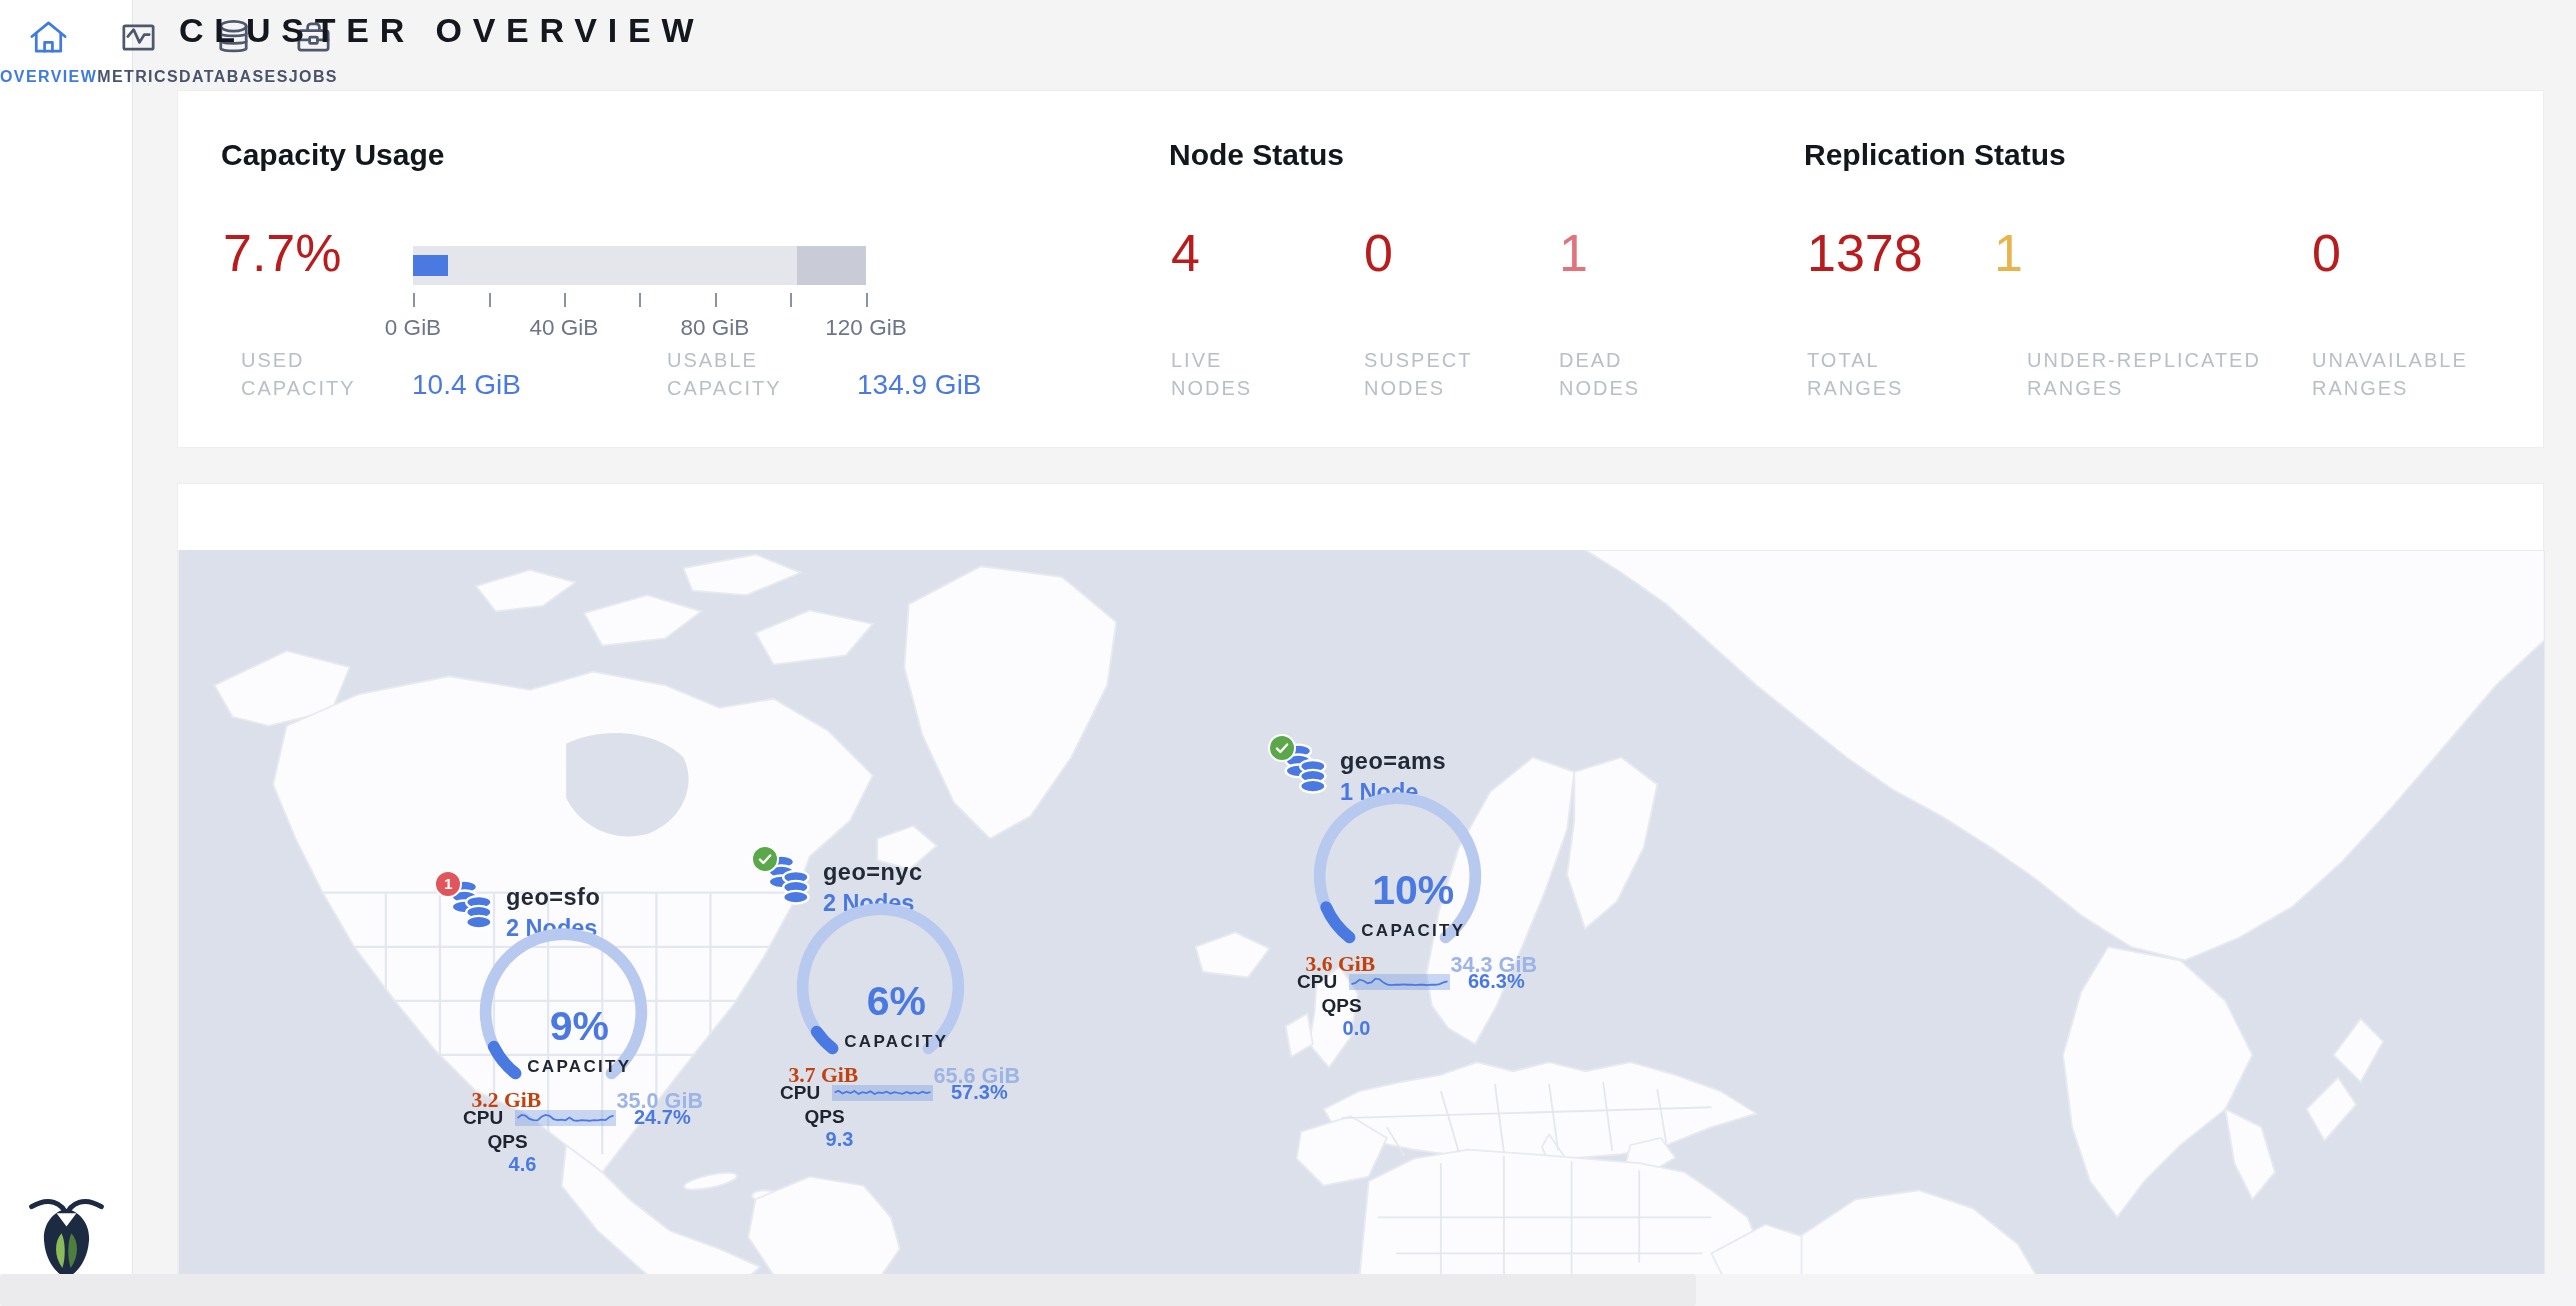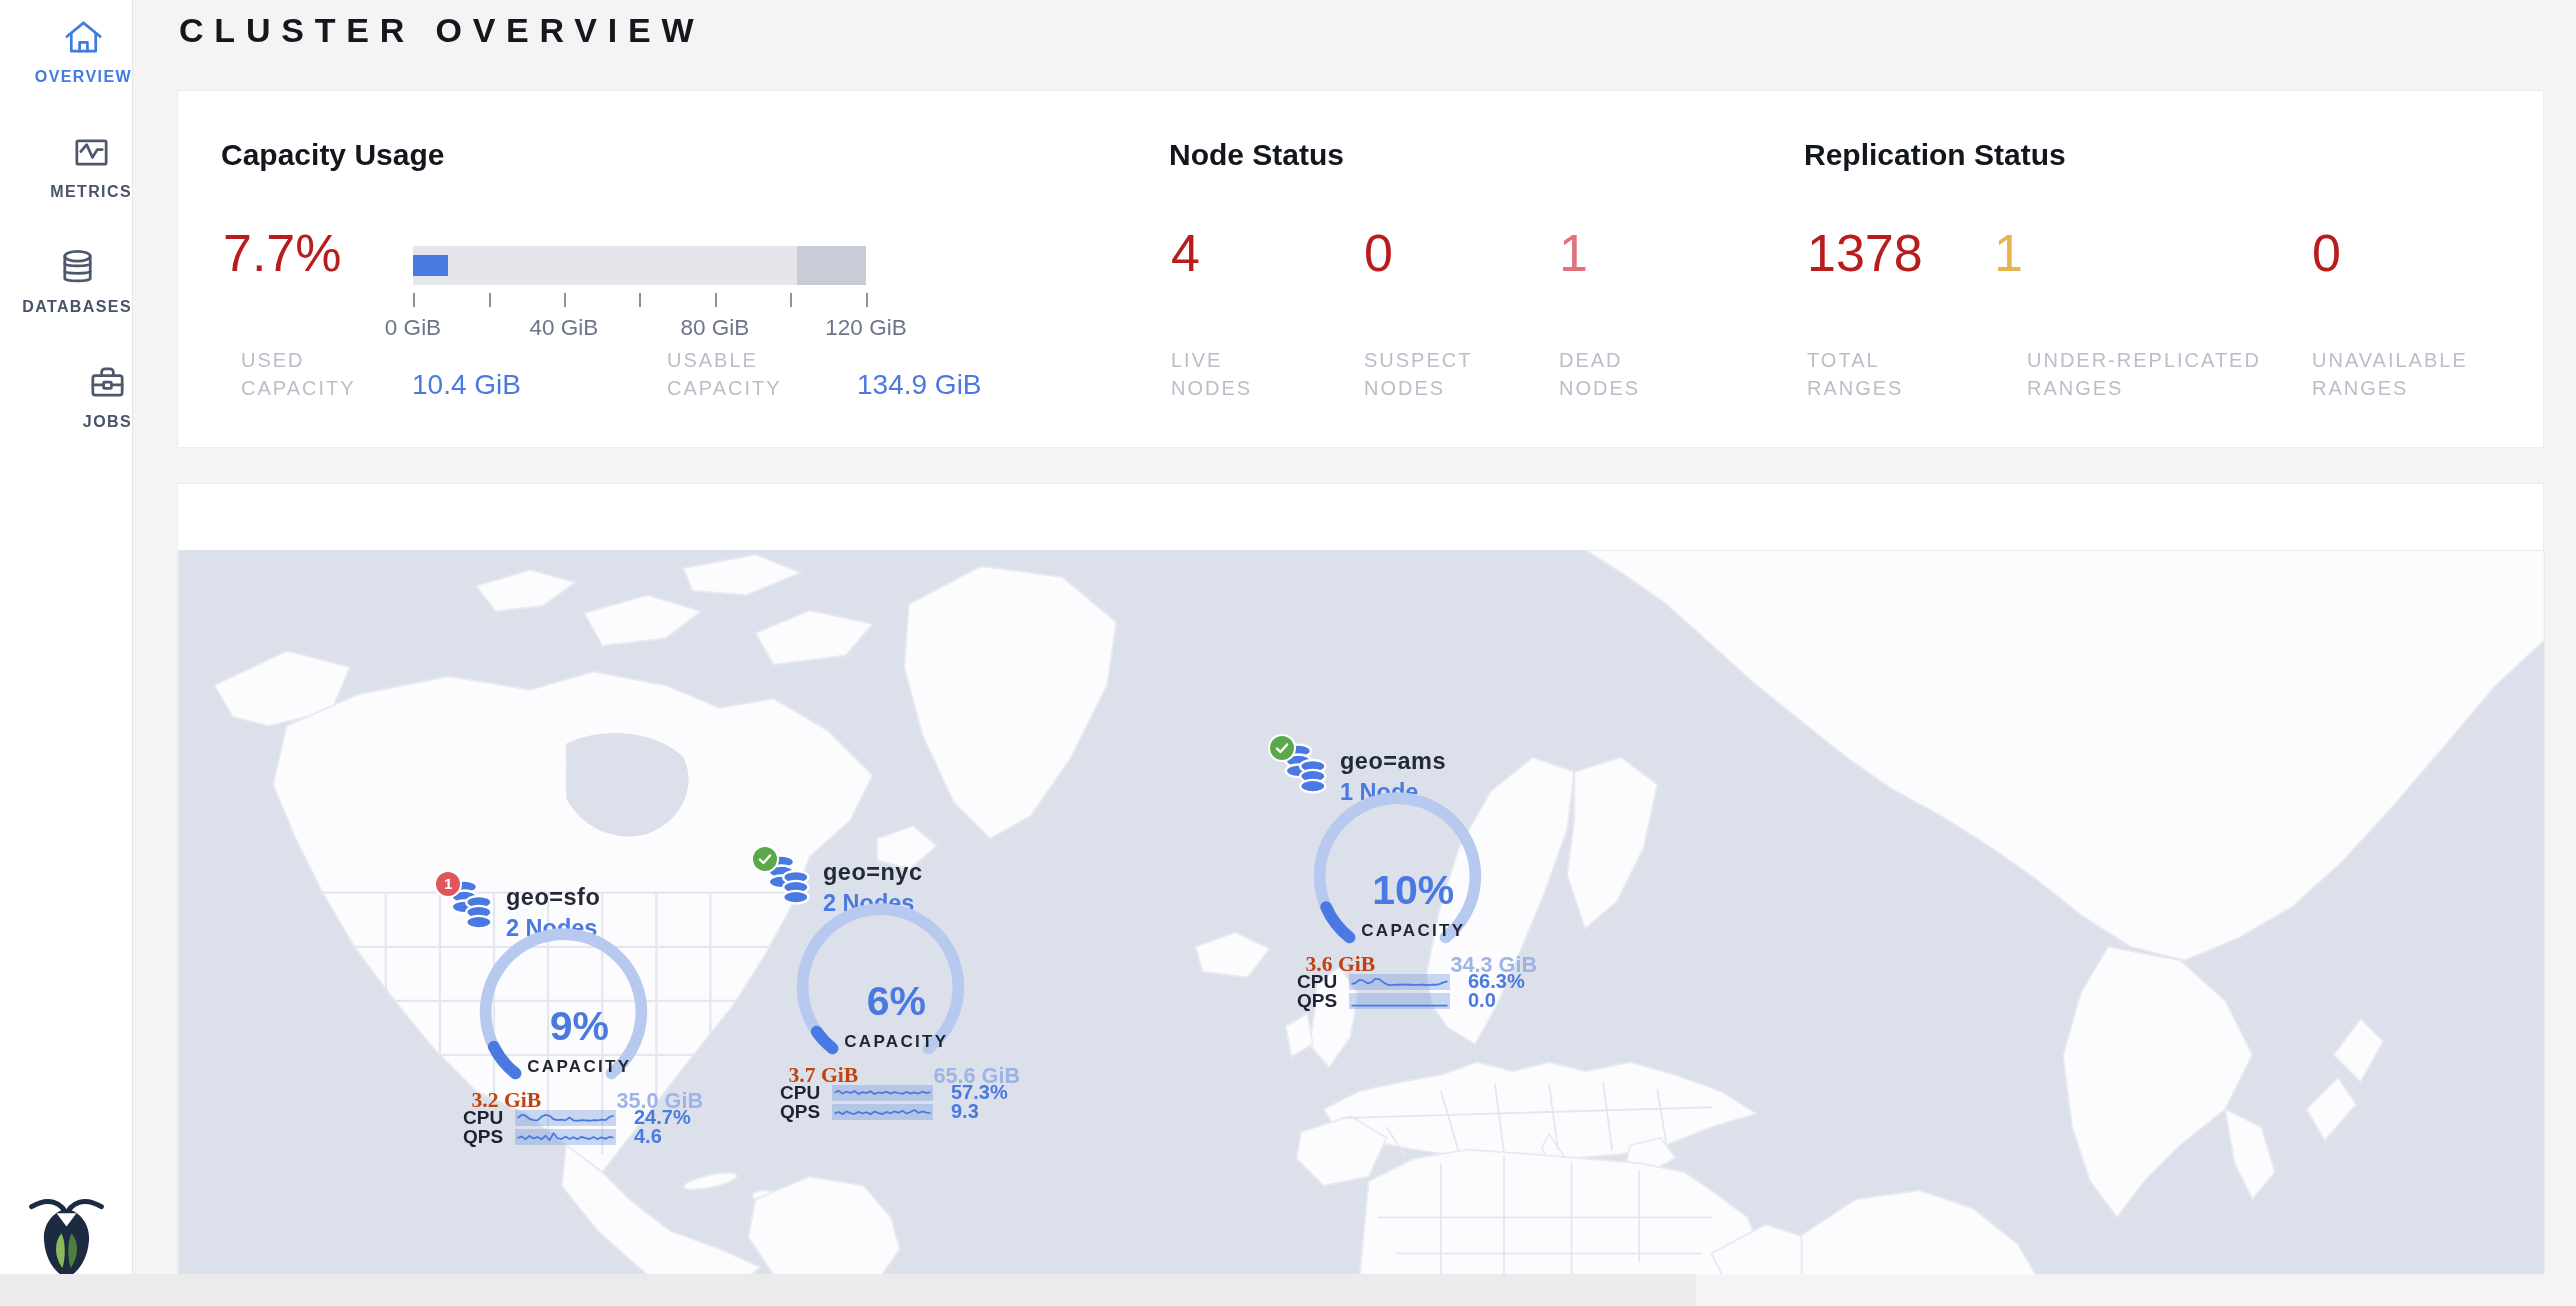--- a/index.html
+++ b/index.html
@@ -8,21 +8,21 @@
     font-family:"Liberation Sans", sans-serif;
     background:#f4f4f5;
     position:relative;
     overflow:hidden;
     color:#15181e;
   }
   
   .sidebar {
     position:absolute; left:0; top:0; width:133px; height:1306px;
     background:#ffffff; border-right:1.8px solid #e4e5e8;
-    display:flex; flex-direction:column; align-items:flex-end; padding-top:16px;
+    display:flex; flex-direction:row; align-items:flex-start; padding-top:16px;
   }
   .side-item { display:flex; flex-direction:column; align-items:center; margin-bottom:45px; cursor:pointer; }
   .side-item .s-icon { width:43px; height:43px; color:#4e586c; }
   .side-item .s-label { margin-top:9px; font-size:16px; font-weight:bold; letter-spacing:1.4px; color:#49536a; }
   .side-item.active .s-icon { color:#3f7be0; }
   .side-item.active .s-label { color:#3f7be0; }
   .side-logo { position:absolute; bottom:23.5px; left:0; width:133px; display:flex; justify-content:center; }
   
   .page-title {
     position:absolute; left:179px; top:10.8px;
@@ -73,21 +73,21 @@
   .loc-nodes { position:absolute; left:61px; top:38px; font-size:23.5px; font-weight:bold; color:#4a7ae1; }
   .gauge-wrap { position:absolute; left:15.3px; top:36px; width:207px; height:198px; }
   .arc-track { stroke:#b7c9ee; stroke-width:13; fill:none; stroke-linecap:round; }
   .arc-value { stroke:#4a7ae1; stroke-width:13; fill:none; stroke-linecap:round; }
   .gauge-pct { position:absolute; left:29px; top:90px; width:180px; text-align:center; font-size:41px; font-weight:bold; color:#4a7ae1; }
   .gauge-cap { position:absolute; left:20px; top:144px; width:198px; text-align:center; font-size:17px; font-weight:bold; letter-spacing:2.3px; color:#1f2531; }
   .gval { position:absolute; top:175px; width:119px; text-align:center; font-size:21.6px; font-weight:bold; }
   .gval-left { left:-13.5px; color:#c2410c;font-family:Liberation Serif, serif; }
   .gval-right { left:140px; color:#9db4e6; }
   .mrow { position:absolute; left:18px; height:23.5px; display:flex; align-items:center; }
-  .mrow-cpu { top:229px; } .mrow-qps { top:248px; }
+  .mrow-cpu { top:229px; } .mrow-qps { top:254px;flex-direction:column; }
   .m-label { width:52px; font-size:19px; font-weight:bold; color:#1d2430; }
   .m-spark { width:101px; height:16px; background:rgba(116,152,221,0.38); }
   .m-spark polyline { fill:none; stroke:#4a7ae1; stroke-width:2; }
   .m-value { margin-left:18px; font-size:20px; font-weight:bold; color:#4a7ae1; }
   
   .bottom-strip { position:absolute; left:0; top:1274px; width:2576px; height:32px; background:#f4f4f6; }
   .scroll-thumb { position:absolute; left:0; top:0; width:1696px; height:32px; background:#ebebee; border-radius:3.6px; }
 </style>
 </head>
 <body>

